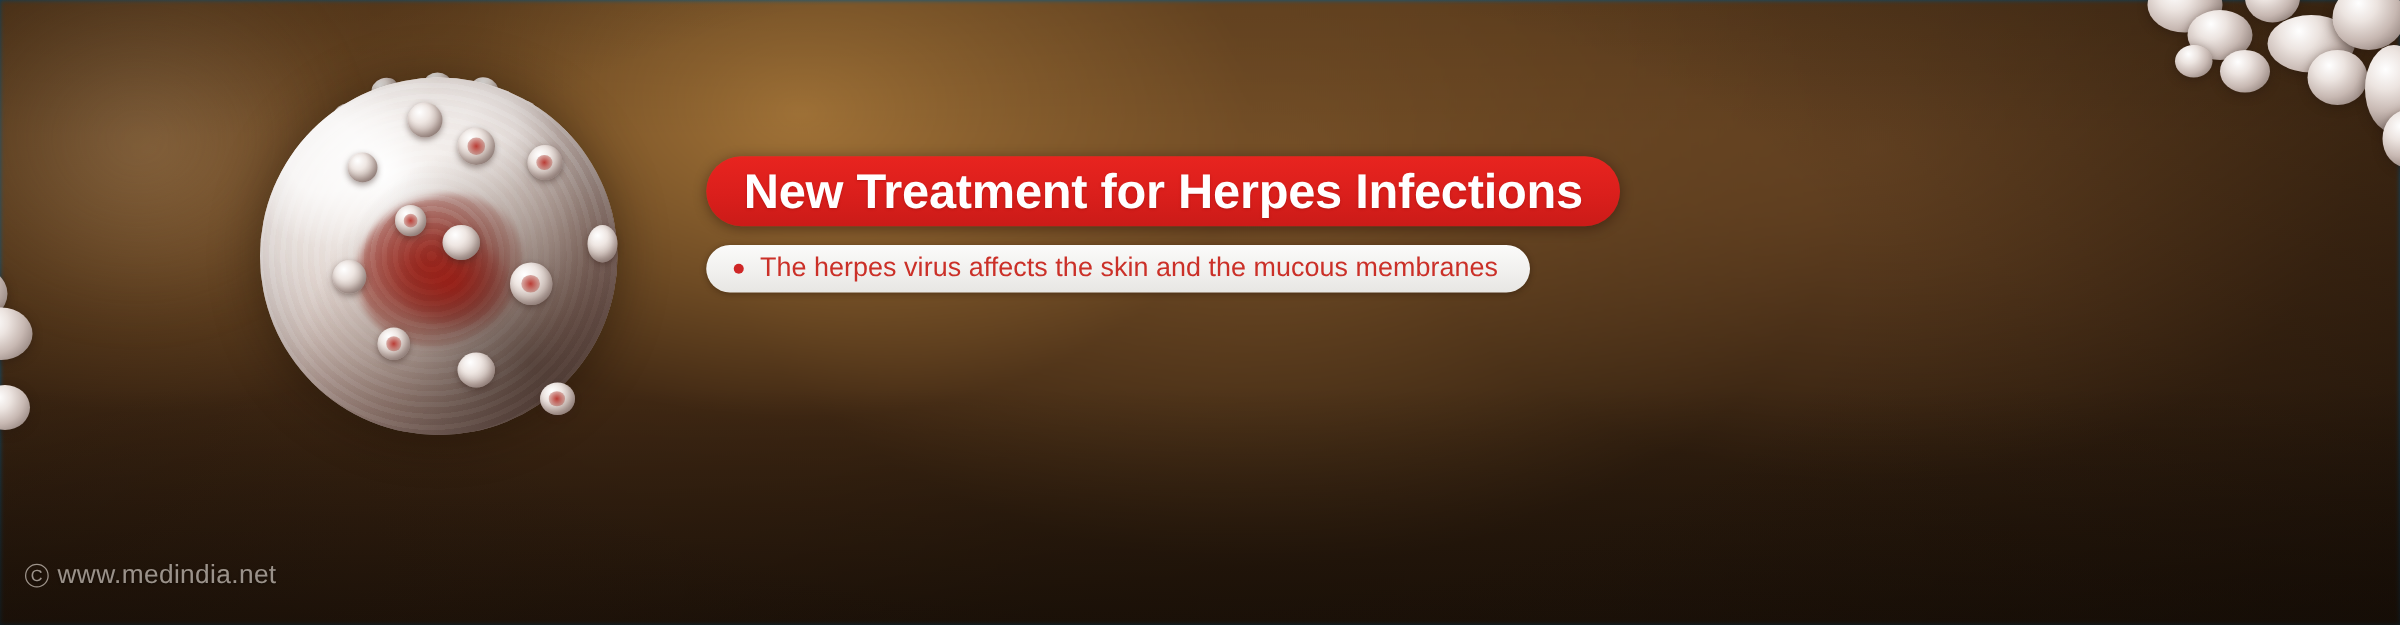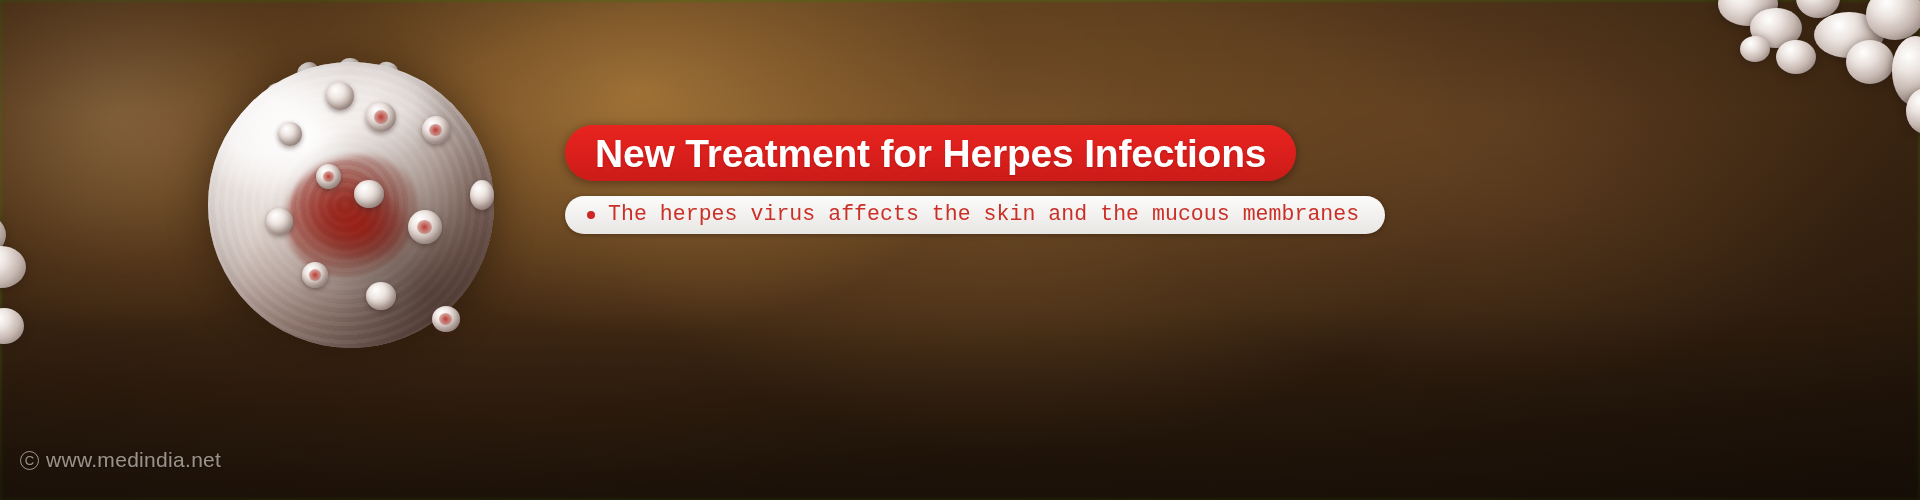--- a/index.html
+++ b/index.html
@@ -8,21 +8,21 @@
     font-family:"Liberation Sans", sans-serif;
     width:1920px; height:500px;
     overflow:hidden; position:relative;
   }
 
   
   .banner {
     position:relative;
     width:1920px; height:500px;
     overflow:hidden;
-    background:#4d7c0f;
+    background:#0369a1;
   }
 
   
   .bg-base {
     position:absolute; inset:0;
     background:
       radial-gradient(ellipse 420px 300px at 120px 120px, rgba(140,96,48,.95) 0%, rgba(90,58,28,0) 70%),
       radial-gradient(ellipse 500px 340px at 640px 90px,  rgba(168,120,58,.90) 0%, rgba(100,64,30,0) 72%),
       radial-gradient(ellipse 620px 420px at 1020px 140px, rgba(128,88,44,.75) 0%, rgba(70,44,22,0) 74%),
       radial-gradient(ellipse 520px 360px at 1500px 120px, rgba(108,72,38,.70) 0%, rgba(60,38,18,0) 74%),
@@ -181,21 +181,20 @@
     background:#cf2626;
     margin-right:13px;
     flex:0 0 auto;
   }
   .bullet-text {
     color:#cb3028;
     font-size:21.5px;
     line-height:1;
     white-space:nowrap;
     letter-spacing:.05px;
-    font-family:Liberation Mono, monospace;
   }
 
   
   .watermark {
     position:absolute; left:20px; top:448px;
     display:flex; align-items:center; gap:7px;
     color:rgba(236,228,220,.62);
     font-size:21px;
     letter-spacing:.3px;
     text-shadow:0 1px 2px rgba(0,0,0,.45);

